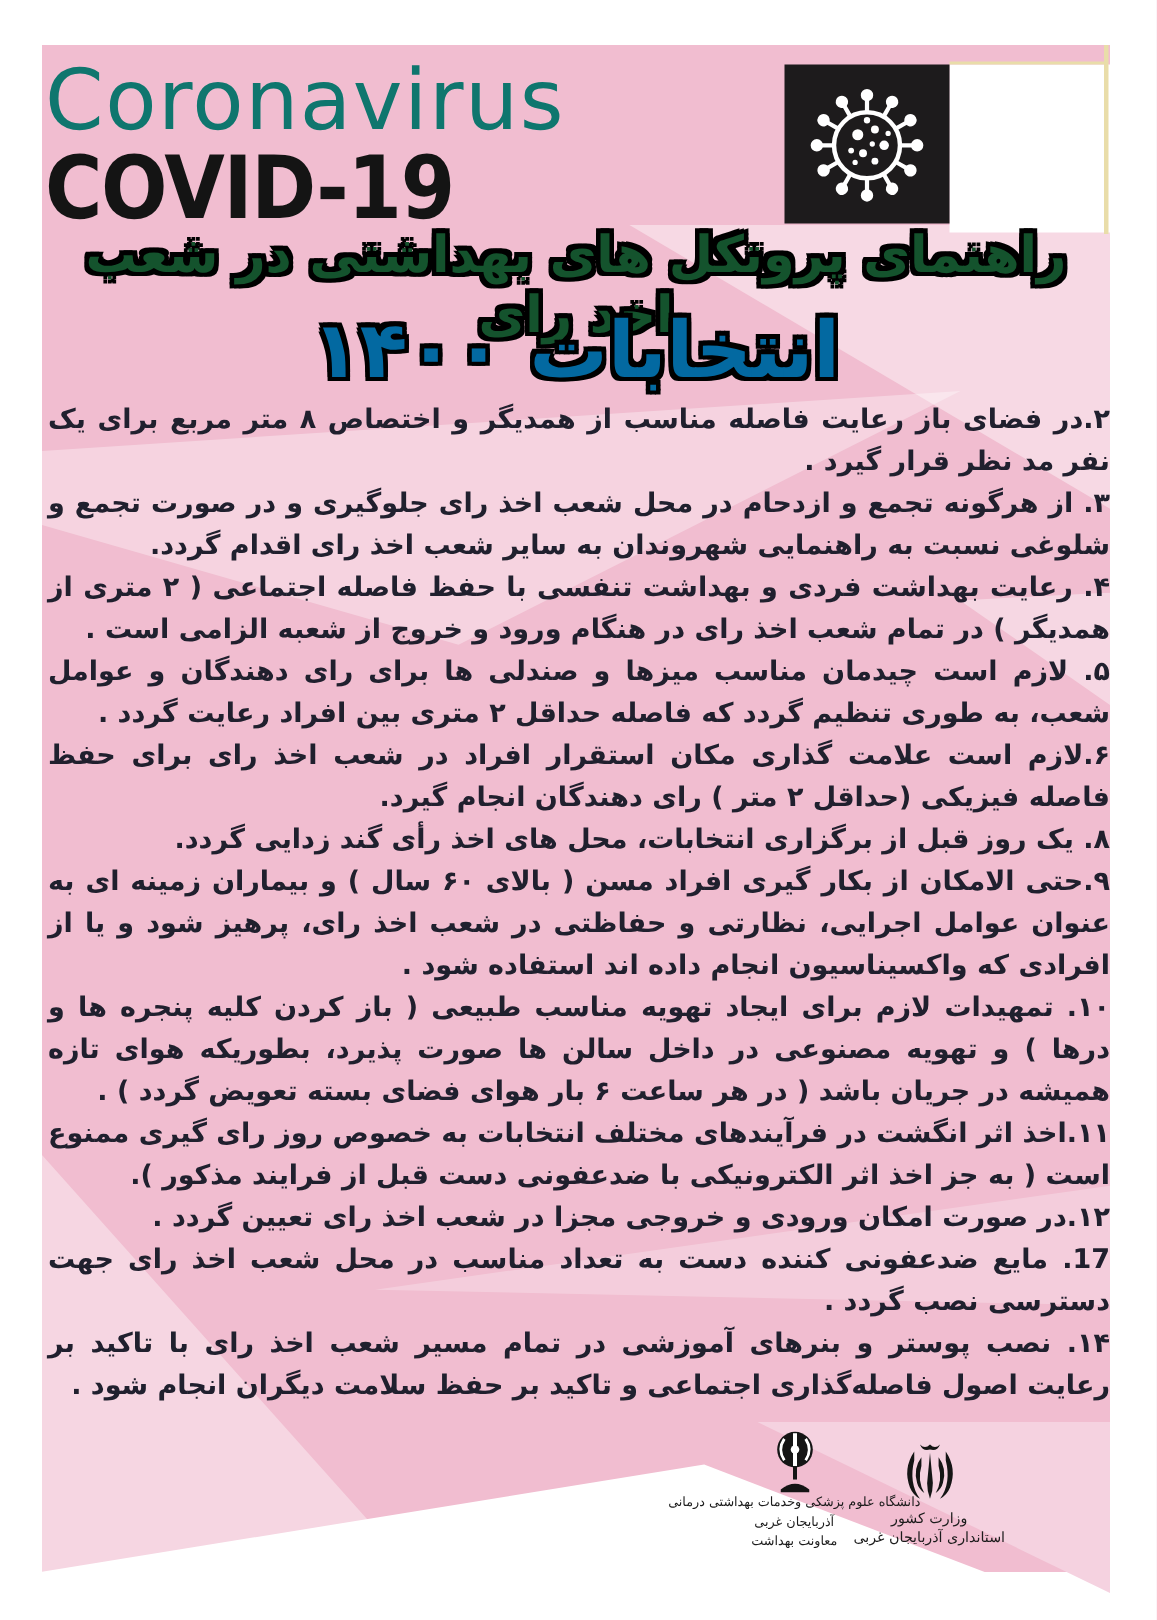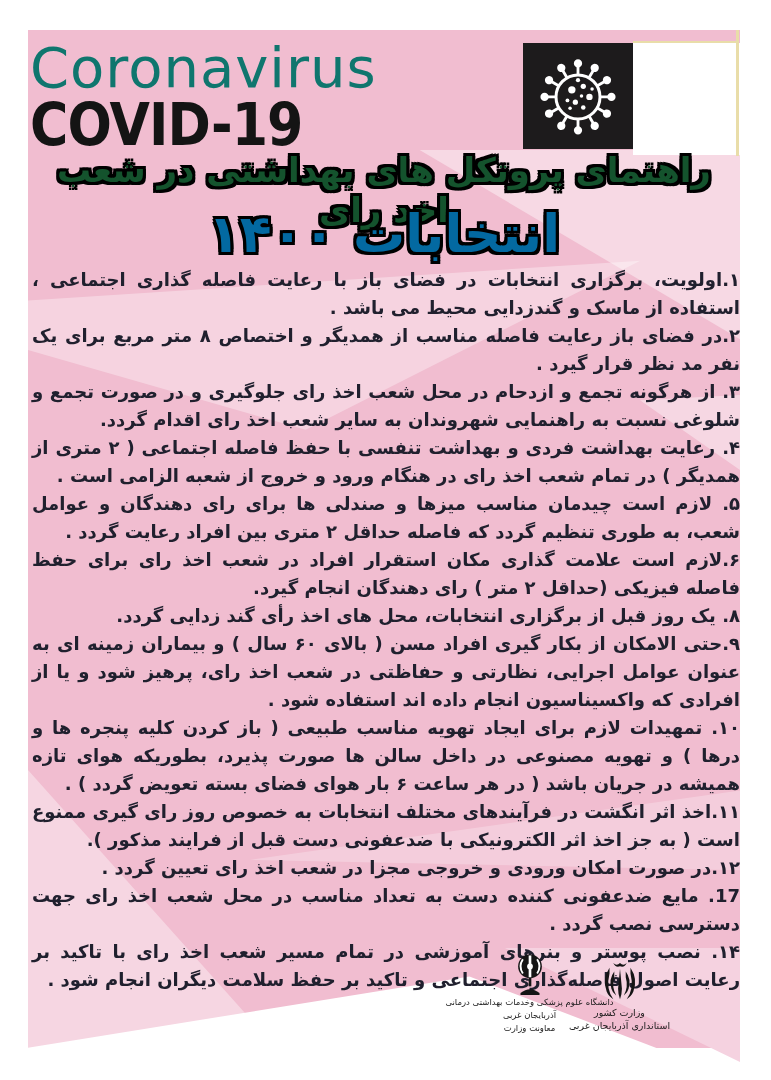--- a/index.html
+++ b/index.html
@@ -140,21 +140,20 @@
         <circle cx="41" cy="64" r="2.0"></circle>
           <circle cx="54" cy="50" r="2.0"></circle>
       </g>
     </svg>
   </div>
 
   <div class="abs title title1">راهنمای پروتکل های بهداشتی در شعب اخد رای</div>
   <div class="abs title title2">انتخابات ۱۴۰۰</div>
 
   <div class="abs items" dir="rtl">
-    <p>۱.اولویت، برگزاری انتخابات  در فضای باز با رعایت فاصله گذاری اجتماعی ، استفاده از ماسک و گندزدایی محیط می باشد .</p>
     <p>۲.در فضای باز رعایت فاصله مناسب از همدیگر و اختصاص ۸ متر مربع برای یک نفر مد نظر قرار گیرد .</p>
     <p>۳. از هرگونه تجمع و ازدحام در محل شعب اخذ رای جلوگیری و در صورت تجمع و شلوغی نسبت به راهنمایی شهروندان به سایر شعب اخذ رای اقدام گردد.</p>
     <p>۴. رعایت بهداشت فردی و بهداشت تنفسی با حفظ فاصله اجتماعی ( ۲ متری از همدیگر ) در تمام شعب اخذ رای در هنگام ورود و خروج از شعبه الزامی است .</p>
     <p>۵. لازم است چیدمان مناسب میزها و صندلی ها برای رای دهندگان و عوامل شعب، به طوری تنظیم گردد  که فاصله حداقل ۲ متری بین افراد رعایت گردد .</p>
     <p>۶.لازم است علامت گذاری مکان استقرار افراد در شعب اخذ رای برای حفظ فاصله فیزیکی (حداقل ۲ متر ) رای دهندگان انجام گیرد.</p>
     <p>۸.  یک روز قبل از برگزاری انتخابات، محل های اخذ رأی گند زدایی گردد.</p>
     <p>۹.حتی الامکان از بکار گیری افراد مسن ( بالای ۶۰ سال ) و بیماران زمینه ای به عنوان عوامل اجرایی، نظارتی و حفاظتی در شعب اخذ رای، پرهیز شود و یا از افرادی که واکسیناسیون انجام داده اند استفاده شود .</p>
     <p>۱۰. تمهیدات لازم برای ایجاد تهویه مناسب طبیعی ( باز کردن کلیه پنجره ها و درها ) و تهویه مصنوعی در داخل سالن ها صورت پذیرد، بطوریکه هوای تازه همیشه در جریان باشد ( در هر ساعت ۶ بار هوای فضای بسته تعویض گردد ) .</p>
     <p>۱۱.اخذ اثر انگشت در فرآیندهای مختلف انتخابات به خصوص روز رای گیری ممنوع است ( به جز اخذ اثر الکترونیکی با ضدعفونی دست قبل از فرایند مذکور ).</p>
     <p>۱۲.در صورت امکان ورودی و خروجی مجزا در شعب اخذ رای تعیین گردد .</p>
@@ -167,21 +166,21 @@
       <circle cx="20" cy="15" r="12.5" fill="#151515"></circle>
       <rect x="18.6" y="3.5" width="2.8" height="23" fill="#fff"></rect>
       <path d="M12.5 7.5 Q7.5 15 12.5 22.5" stroke="#fff" stroke-width="2" fill="none"></path>
       <path d="M27.5 7.5 Q32.5 15 27.5 22.5" stroke="#fff" stroke-width="2" fill="none"></path>
       <circle cx="20" cy="15" r="3" fill="#fff"></circle>
       <rect x="18.6" y="27" width="2.8" height="9" fill="#151515"></rect>
       <path d="M10 43 Q20 35 30 43 L30 45 L10 45 Z" fill="#151515"></path>
     </svg>
     <div class="cap">دانشگاه علوم پزشکی وخدمات بهداشتی درمانی</div>
     <div class="cap">آذربایجان غربی</div>
-    <div class="cap">معاونت وزارت</div>
+    <div class="cap">معاونت بهداشت</div>
   </div>
 
   <div class="abs org org-right">
     <svg viewBox="0 0 44 48" width="42" height="46" aria-hidden="true">
       <g fill="#151515">
         <path d="M22 9 L24 30 Q24 36 22 41 Q20 36 20 30 Z"></path>
         <path d="M16 12 Q10 20 13 30 Q14 34 18 37 Q13 28 16 18 Z"></path>
         <path d="M28 12 Q34 20 31 30 Q30 34 26 37 Q31 28 28 18 Z"></path>
         <path d="M11 8 Q3 20 8 33 Q10 38 15 41 Q7 30 11 14 Z"></path>
         <path d="M33 8 Q41 20 36 33 Q34 38 29 41 Q37 30 33 14 Z"></path>

